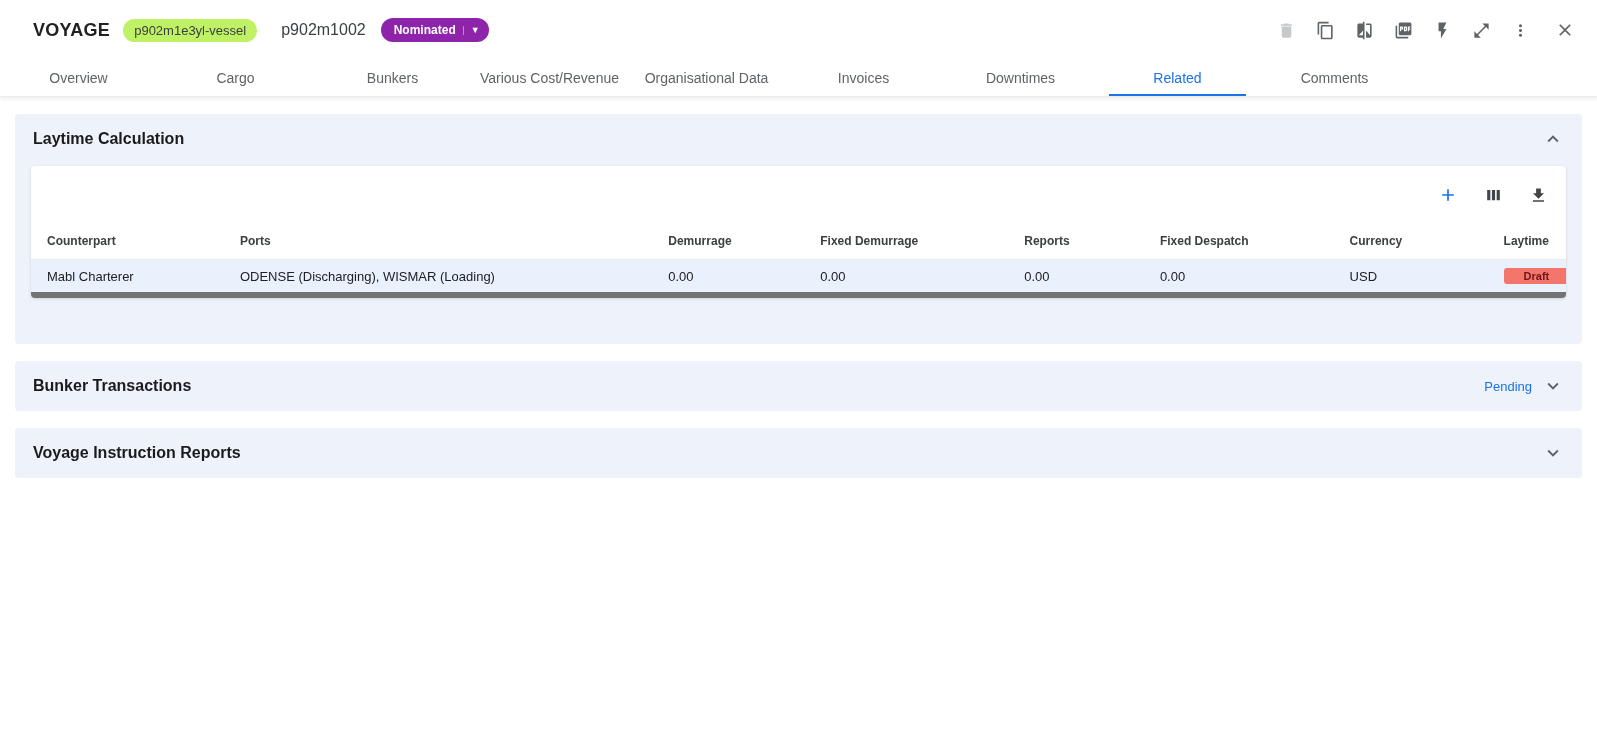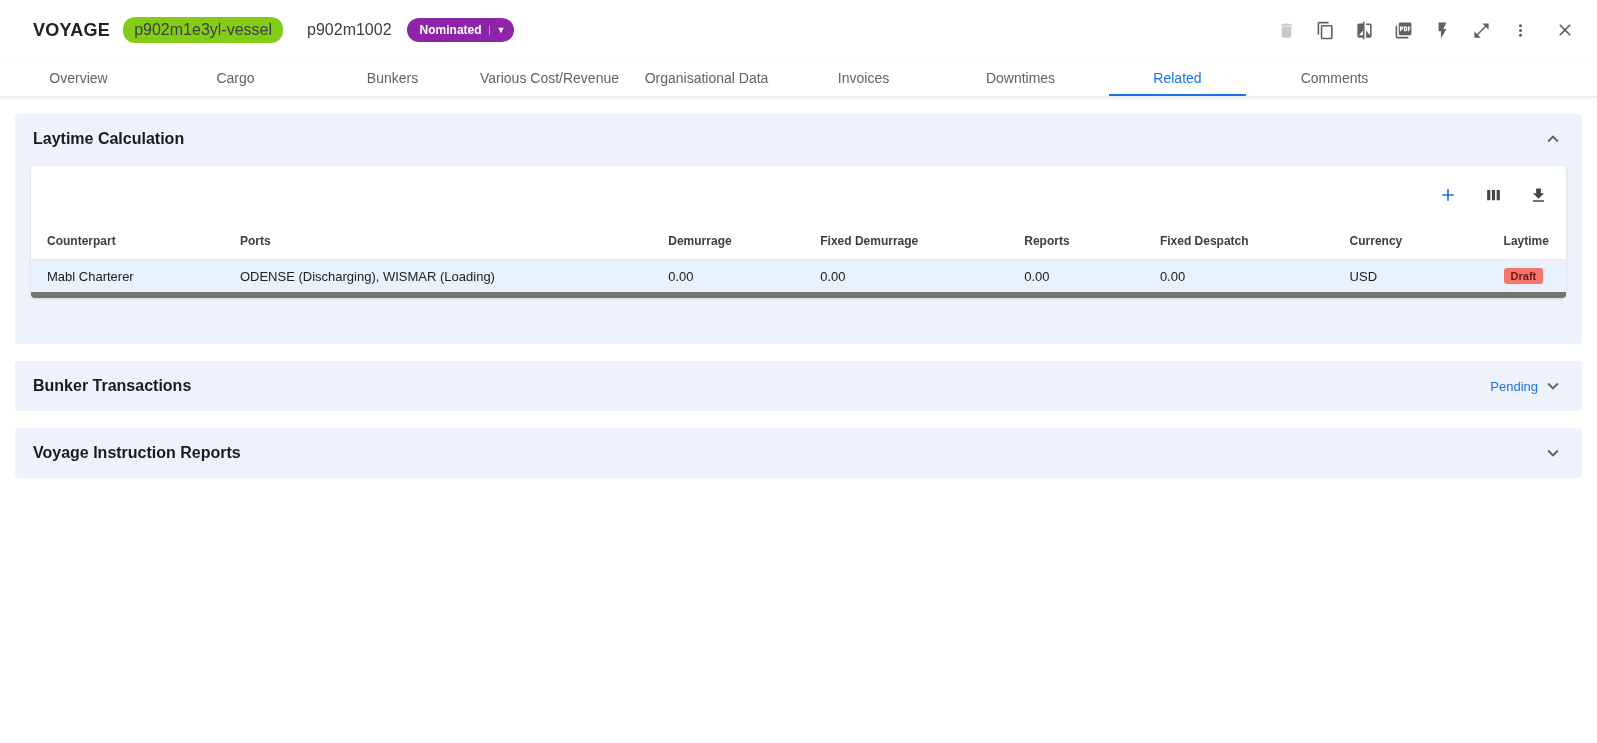--- a/index.html
+++ b/index.html
@@ -15,23 +15,23 @@
   .topbar {
     display: flex;
     align-items: center;
     height: 60px;
     padding: 0 20px 0 33px;
     background: #fff;
   }
   .voyage-title { font-size: 18px; font-weight: 700; letter-spacing: .3px; }
   .vessel-chip {
     margin-left: 13px;
-    background: #84cc16;
+    background: #bef264;
     color: #3c4043;
-    font-size: 16px;
+    font-size: 13px;
     padding: 4px 11px;
     border-radius: 12px;
     white-space: nowrap;
   }
   .voyage-number { margin-left: 24px; font-size: 16px; color: #3c4043; }
   .nominated-btn {
     margin-left: 15px;
     background: #8e24aa;
     color: #fff;
     font-size: 12px;
@@ -99,21 +99,21 @@
     margin-bottom: 17px;
   }
   .panel-header {
     display: flex;
     align-items: center;
     justify-content: space-between;
     padding: 14px 18px 14px 18px;
     cursor: pointer;
   }
   .panel-title { font-size: 16px; font-weight: 700; color: #1b1b1f; }
-  .panel-header-right { display: flex; align-items: center; gap: 4px; }
+  .panel-header-right { display: flex; align-items: center; gap: 10px; }
   .pending-text { font-size: 13px; color: #1a73e8; }
   .chevron svg { fill: #5f6368; display: block; }
 
   
   .laytime-body { padding: 2px 16px 46px 16px; }
   .card {
     background: #fff;
     border-radius: 4px;
     box-shadow: 0 1px 3px rgba(60,64,67,.18);
     overflow: hidden;
@@ -149,21 +149,21 @@
     white-space: nowrap;
     overflow: hidden;
   }
   th:first-child, td:first-child { padding-left: 16px; }
   .draft-badge {
     display: inline-block;
     background: #f4756c;
     color: #6d1812;
     font-size: 11px;
     font-weight: 700;
-    padding: 2px 7px;
+    padding: 2px 20px;
     border-radius: 3px;
   }
 </style>
 </head>
 <body>
 
 <div class="topbar">
   <div class="voyage-title">VOYAGE</div>
   <div class="vessel-chip">p902m1e3yl-vessel</div>
   <div class="voyage-number">p902m1002</div>

